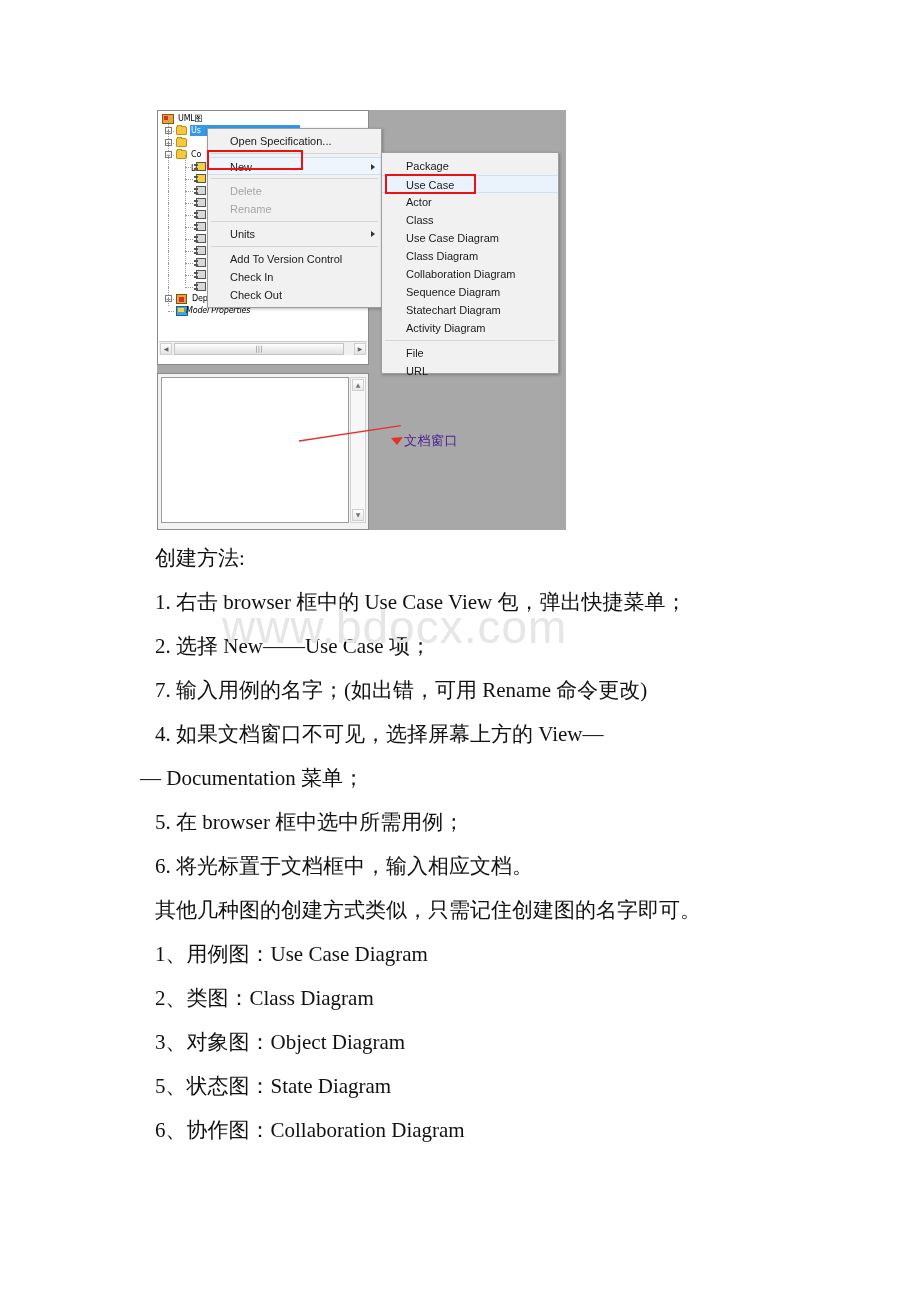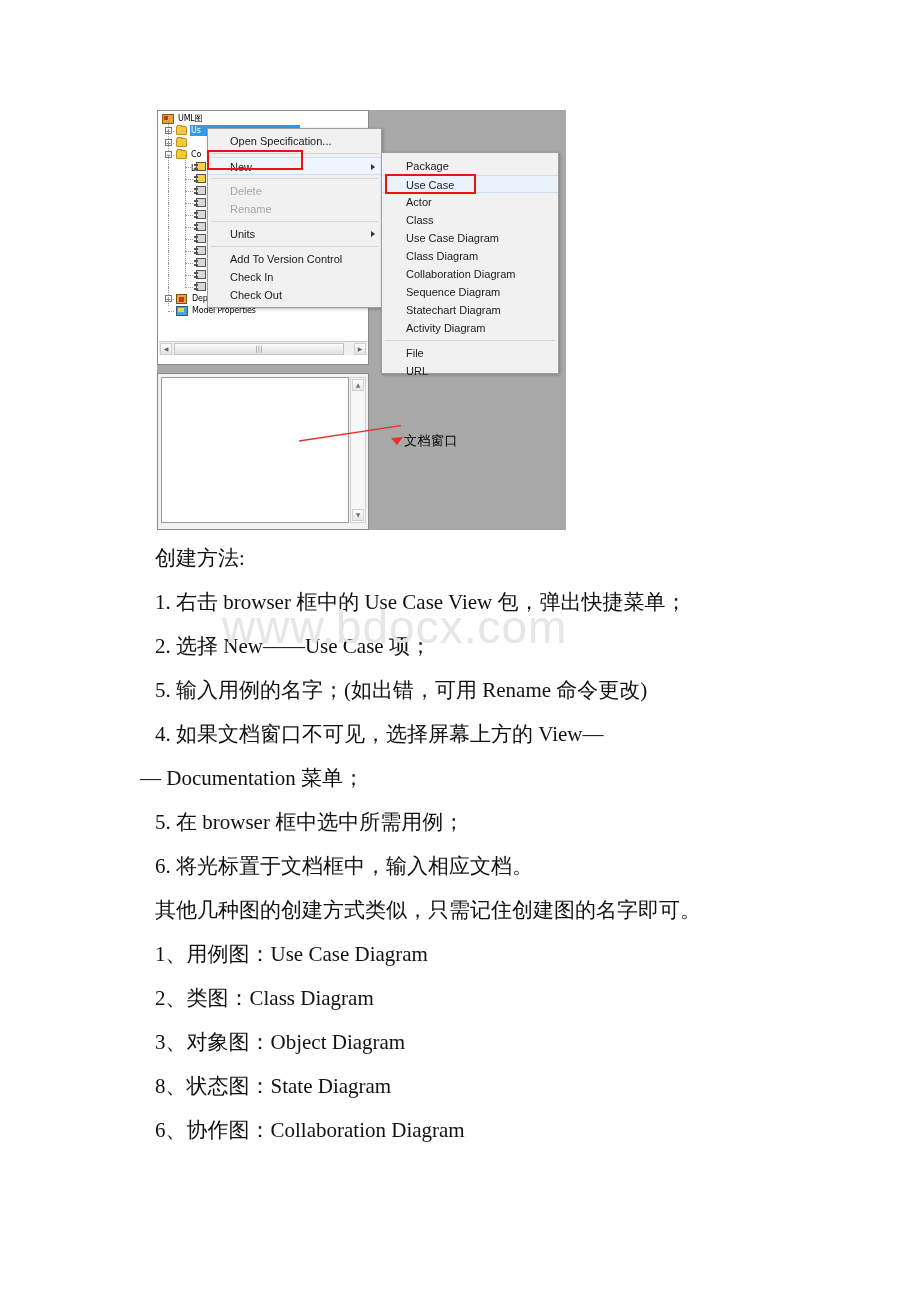--- a/index.html
+++ b/index.html
@@ -336,21 +336,21 @@
     left: 0; top: 0;
     width: 409px; height: 420px;
     pointer-events: none;
   }
   #annot-label {
     position: absolute;
     left: 247px;
     top: 322px;
     font-family: Liberation Sans, sans-serif;
     font-size: 13px;
-    color: #000000;
+    color: #4c1d95;
     white-space: nowrap;
     letter-spacing: 0.5px;
   }
 
   
   #doc-text {
     position: absolute;
     left: 0;
     top: 536px;
     width: 920px;
@@ -492,21 +492,21 @@
         <span class="dothorz" style="left:9px;top:6px;width:6px;"></span>
         <span class="expander" style="left:6px;">+</span>
         <span class="deploy-ico" style="left:17px;"></span>
         <span class="lbl" style="position:absolute;left:33px;top:0;">Deployment View</span>
       </div>
 
       <div class="tree-row">
         <span class="dotline" style="left:9px;top:-6px;height:7px;"></span>
         <span class="dothorz" style="left:9px;top:6px;width:6px;"></span>
         <span class="props-ico" style="left:17px;"></span>
-        <span class="lbl" style="position:absolute;left:33px;top:0;">Model Properties</span>
+        <span class="lbl" style="position:absolute;left:27px;top:0;font-style:italic;">Model Properties</span>
       </div>
 
     </div>
 
     <div id="tree-hscroll">
       <span class="sb-arrow" style="left:1px;">◀</span>
       <span class="thumb">|||</span>
       <span class="sb-arrow" style="right:1px;">▶</span>
     </div>
   </div>
@@ -603,24 +603,24 @@
   <div id="annot-label">文档窗口</div>
 
 </div>
 
 <div id="watermark">www.bdocx.com</div>
 
 <div id="doc-text">
   <div class="para">创建方法:</div>
   <div class="para">1. 右击 browser 框中的 Use Case View 包，弹出快捷菜单；</div>
   <div class="para">2. 选择 New——Use Case 项；</div>
-  <div class="para">5. 输入用例的名字；(如出错，可用 Rename 命令更改)</div>
+  <div class="para">7. 输入用例的名字；(如出错，可用 Rename 命令更改)</div>
   <div class="para">4. 如果文档窗口不可见，选择屏幕上方的 View—</div>
   <div class="para noindent">— Documentation 菜单；</div>
   <div class="para">5. 在 browser 框中选中所需用例；</div>
   <div class="para">6. 将光标置于文档框中，输入相应文档。</div>
   <div class="para">其他几种图的创建方式类似，只需记住创建图的名字即可。</div>
   <div class="para">1、用例图：Use Case Diagram</div>
   <div class="para">2、类图：Class Diagram</div>
   <div class="para">3、对象图：Object Diagram</div>
-  <div class="para">8、状态图：State Diagram</div>
+  <div class="para">5、状态图：State Diagram</div>
   <div class="para">6、协作图：Collaboration Diagram</div>
 </div>
 
 </body></html>

